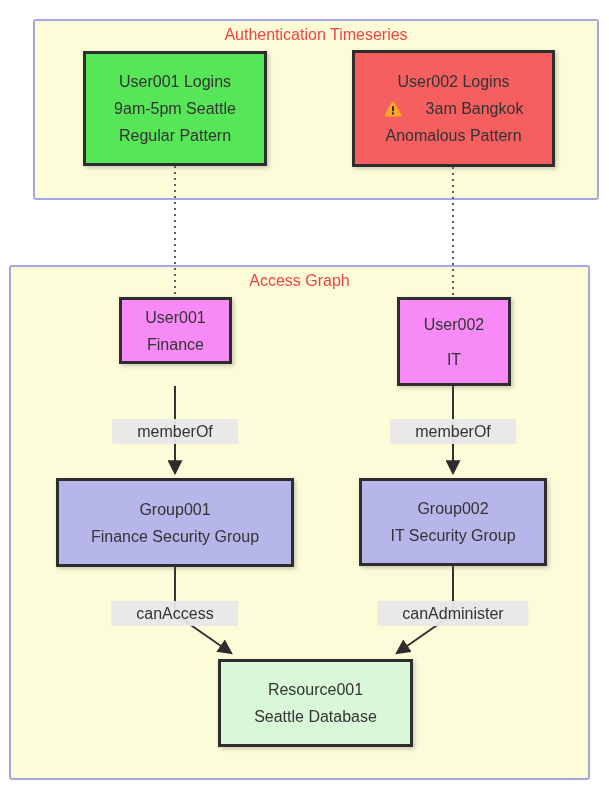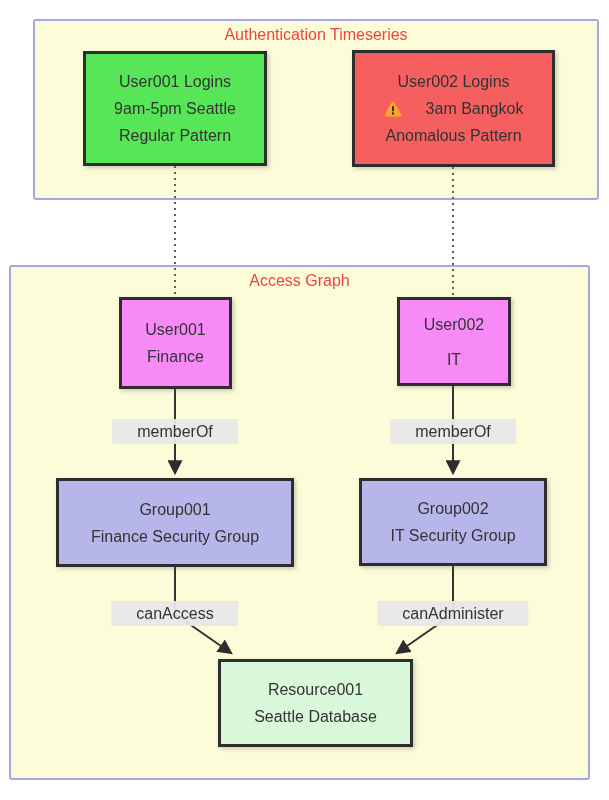--- a/index.html
+++ b/index.html
@@ -119,21 +119,21 @@
           <path d="M10.2 1.6 L0.9 18.2 a2.1 2.1 0 0 0 1.8 3.1 h18.6 a2.1 2.1 0 0 0 1.8 -3.1 L13.8 1.6 a2.1 2.1 0 0 0 -3.6 0 z" fill="#f9a825"></path>
           <rect x="10.7" y="7" width="2.6" height="7.2" rx="1.3" fill="#2d2213"></rect>
           <circle cx="12" cy="17.2" r="1.6" fill="#2d2213"></circle>
         </svg>
       </span>
       <span>3am Bangkok</span>
     </div>
     <div>Anomalous Pattern</div>
   </div>
 
-  <div class="node fill-pink" style="left:119px; top:297px; width:113px; height:92px;">
+  <div class="node fill-pink" style="left:119px; top:297px; width:113px; height:67px;">
     <div>User001</div>
     <div>Finance</div>
   </div>
 
   <div class="node fill-pink" style="left:397px; top:297px; width:114px; height:89px;gap:8px;">
     <div>User002</div>
     <div>IT</div>
   </div>
 
   <div class="node fill-lavender" style="left:56px; top:478px; width:238px; height:89px;">

